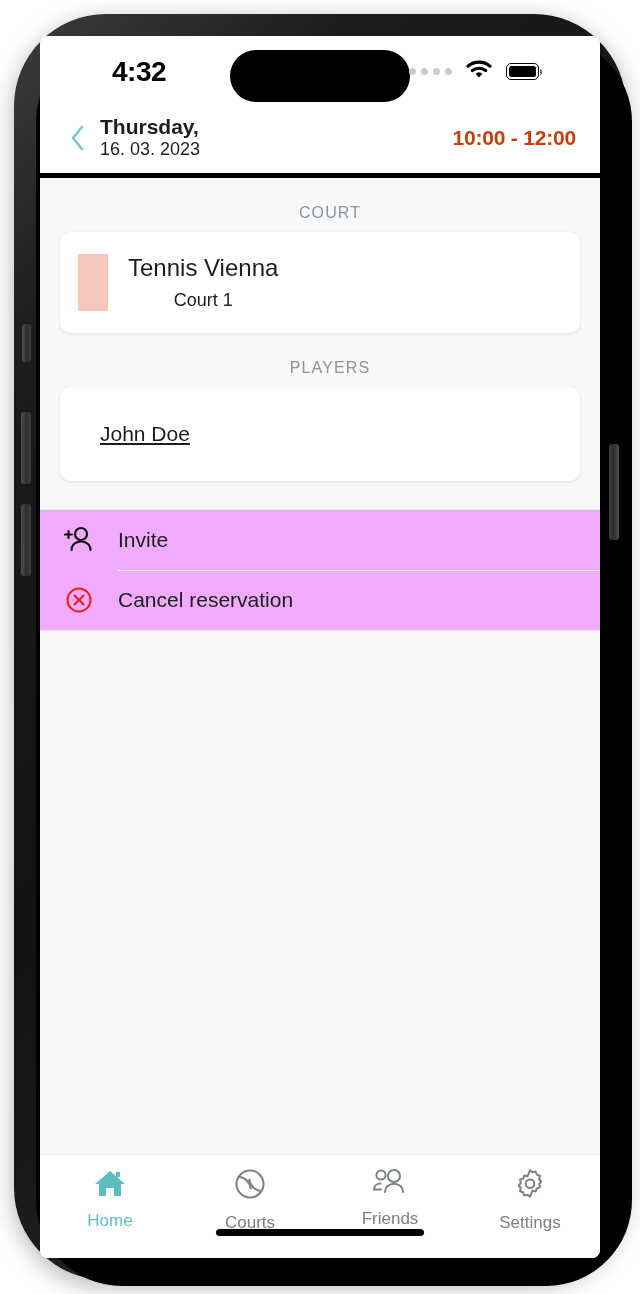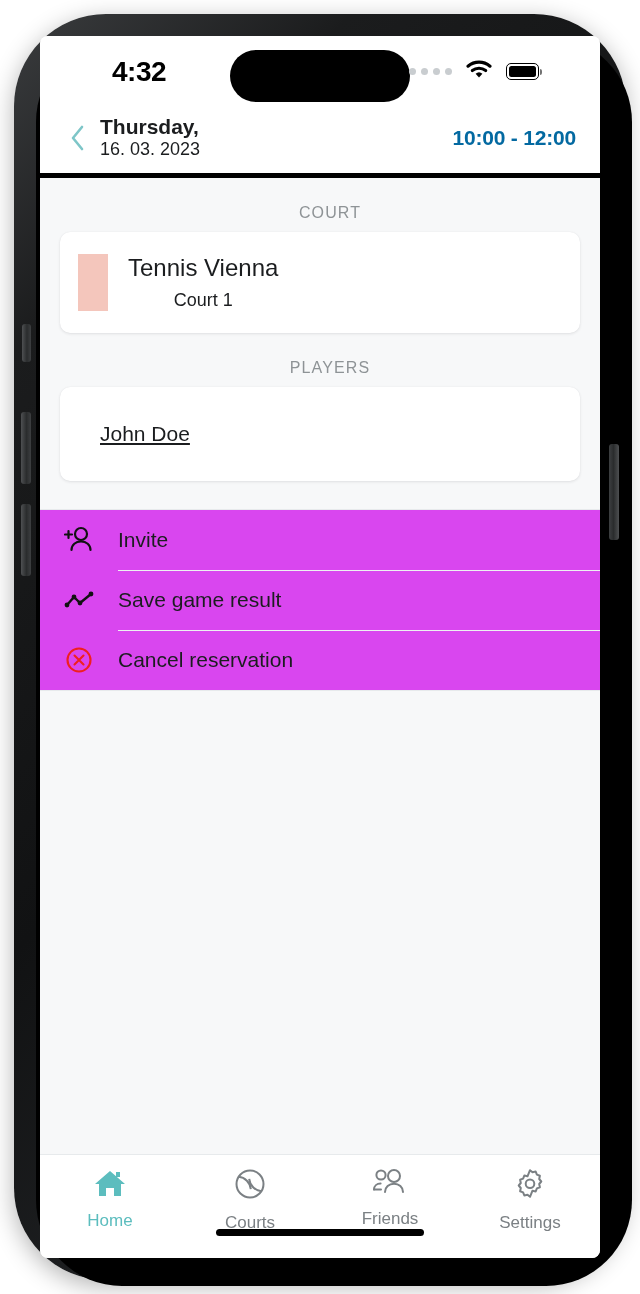--- a/index.html
+++ b/index.html
@@ -130,21 +130,21 @@
     display: flex; align-items: center; justify-content: center;
     flex: 0 0 auto;
   }
   #date-block { margin-left: 6px; line-height: 1.18; }
   #date-weekday { font-size: 21px; font-weight: bold; color: #1b1d1f; }
   #date-value   { font-size: 18px; color: #1b1d1f; }
   #time-range {
     margin-left: auto;
     font-size: 21px;
     font-weight: bold;
-    color: #0369a1;
+    color: #c2410c;
     letter-spacing: -0.2px;
   }
 
   
   #content {
     flex: 1 1 auto;
     background: #f7f8f9;
     overflow: hidden;
     display: flex;
     flex-direction: column;
@@ -182,21 +182,21 @@
     display: flex; align-items: center; justify-content: center;
     font-size: 20px; letter-spacing: 2px;
     flex: 0 0 auto;
   }
   #player-name { margin-left: 22px; font-size: 21px; color: #1b1d1f; text-decoration: underline; }
 
   #content-spacer { height: 28px; }
 
   
   #actions {
-    background: #d946ef;
+    background: #f0abfc;
     border-top: 1px solid #e7eaec;
     border-bottom: 1px solid #e7eaec;
   }
   .action-row {
     display: flex;
     align-items: center;
     height: 60px;
     padding-left: 18px;
     box-sizing: border-box;
   }
@@ -327,32 +327,20 @@
         <span class="action-icon">
           <svg width="30" height="28" viewBox="0 0 30 28">
             <circle cx="17" cy="8" r="6" fill="none" stroke="#111" stroke-width="2.2"></circle>
             <path d="M7.5 24c0-5.2 4.3-8.6 9.5-8.6s9.5 3.4 9.5 8.6" fill="none" stroke="#111" stroke-width="2.2" stroke-linecap="round"></path>
             <path d="M4.5 5v7M1 8.5h7" stroke="#111" stroke-width="2.2" stroke-linecap="round"></path>
           </svg>
         </span>
         <span class="action-label">Invite</span>
       </div>
 
-      <div class="action-row">
-        <span class="action-icon">
-          <svg width="30" height="22" viewBox="0 0 30 22">
-            <path d="M3 16L10 8l6 6 11-9" fill="none" stroke="#111" stroke-width="2.4" stroke-linecap="round" stroke-linejoin="round"></path>
-            <circle cx="3" cy="16" r="2.4" fill="#111"></circle>
-            <circle cx="10" cy="8" r="2.4" fill="#111"></circle>
-            <circle cx="16" cy="14" r="2.4" fill="#111"></circle>
-            <circle cx="27" cy="5" r="2.4" fill="#111"></circle>
-          </svg>
-        </span>
-        <span class="action-label">Save game result</span>
-      </div>
 
       <div class="action-row">
         <span class="action-icon">
           <svg width="28" height="28" viewBox="0 0 28 28">
             <circle cx="14" cy="14" r="11.5" fill="none" stroke="#f01f1f" stroke-width="2.1"></circle>
             <path d="M9.5 9.5l9 9M18.5 9.5l-9 9" stroke="#f01f1f" stroke-width="2.1" stroke-linecap="round"></path>
           </svg>
         </span>
         <span class="action-label">Cancel reservation</span>
       </div>

